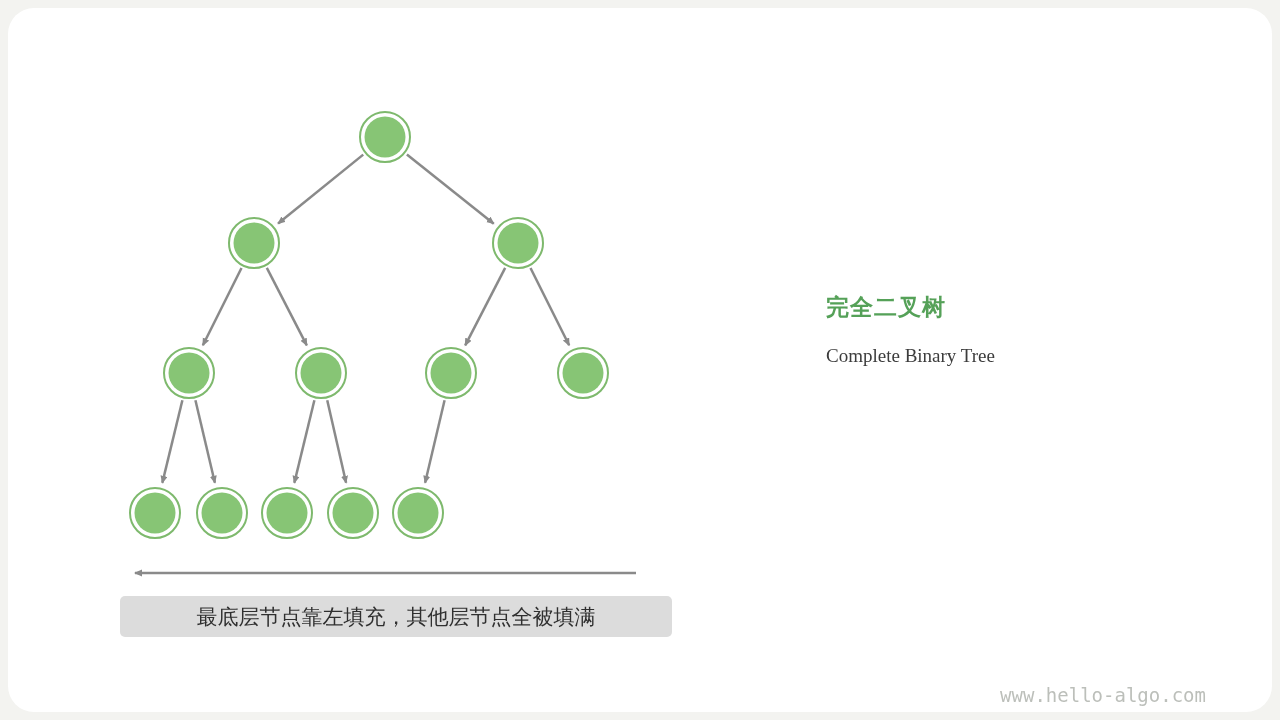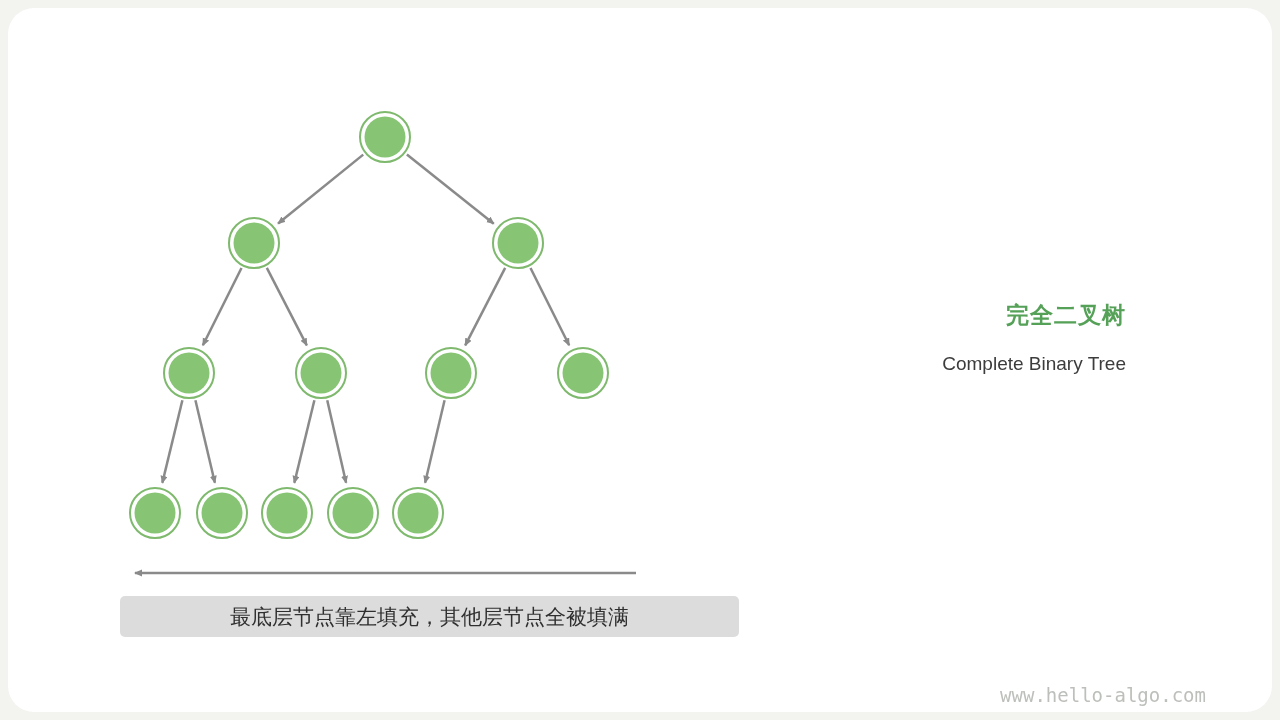--- a/index.html
+++ b/index.html
@@ -24,46 +24,46 @@
     position: absolute;
     left: 0;
     top: 0;
     width: 1280px;
     height: 720px;
   }
   .caption {
     position: absolute;
     left: 112px;
     top: 588px;
-    width: 619px;
+    width: 552px;
     height: 41px;
     line-height: 41px;
     text-align: center;
     background: var(--caption-bg, #dcdcdc);
     color: var(--caption-text, #2f2f2f);
     font-size: 21px;
     border-radius: 5px;
     white-space: nowrap;
   }
   .title-block {
     position: absolute;
     left: 818px;
-    top: 292px;
+    top: 284px;
     width: 300px;
-    text-align: right;
+    text-align: left;
   }
   .title-cn {
     font-size: 23px;
     font-weight: bold;
     color: var(--title-green, #55a158);
     letter-spacing: 1px;
   }
   .title-en {
     margin-top: 22px;
-    font-family: Liberation Sans, sans-serif;
+    font-family: Liberation Serif, serif;
     font-size: 19px;
     color: #3c3c3c;
     white-space: nowrap;
   }
   .watermark {
     position: absolute;
     right: 66px;
     top: 676px;
     font-family: "DejaVu Sans Mono", monospace;
     font-size: 19px;

